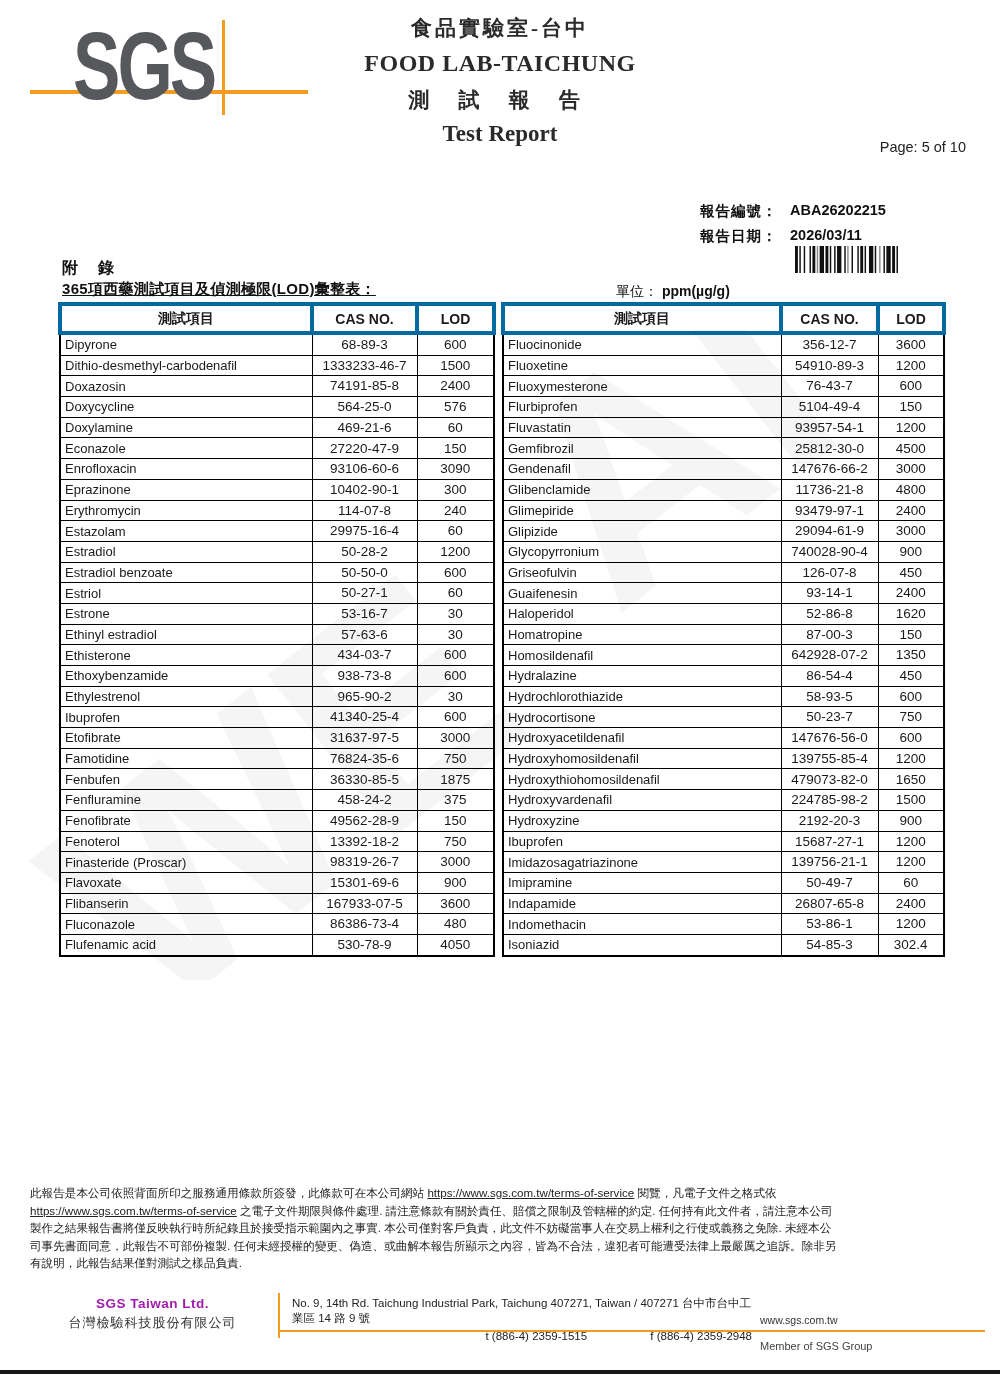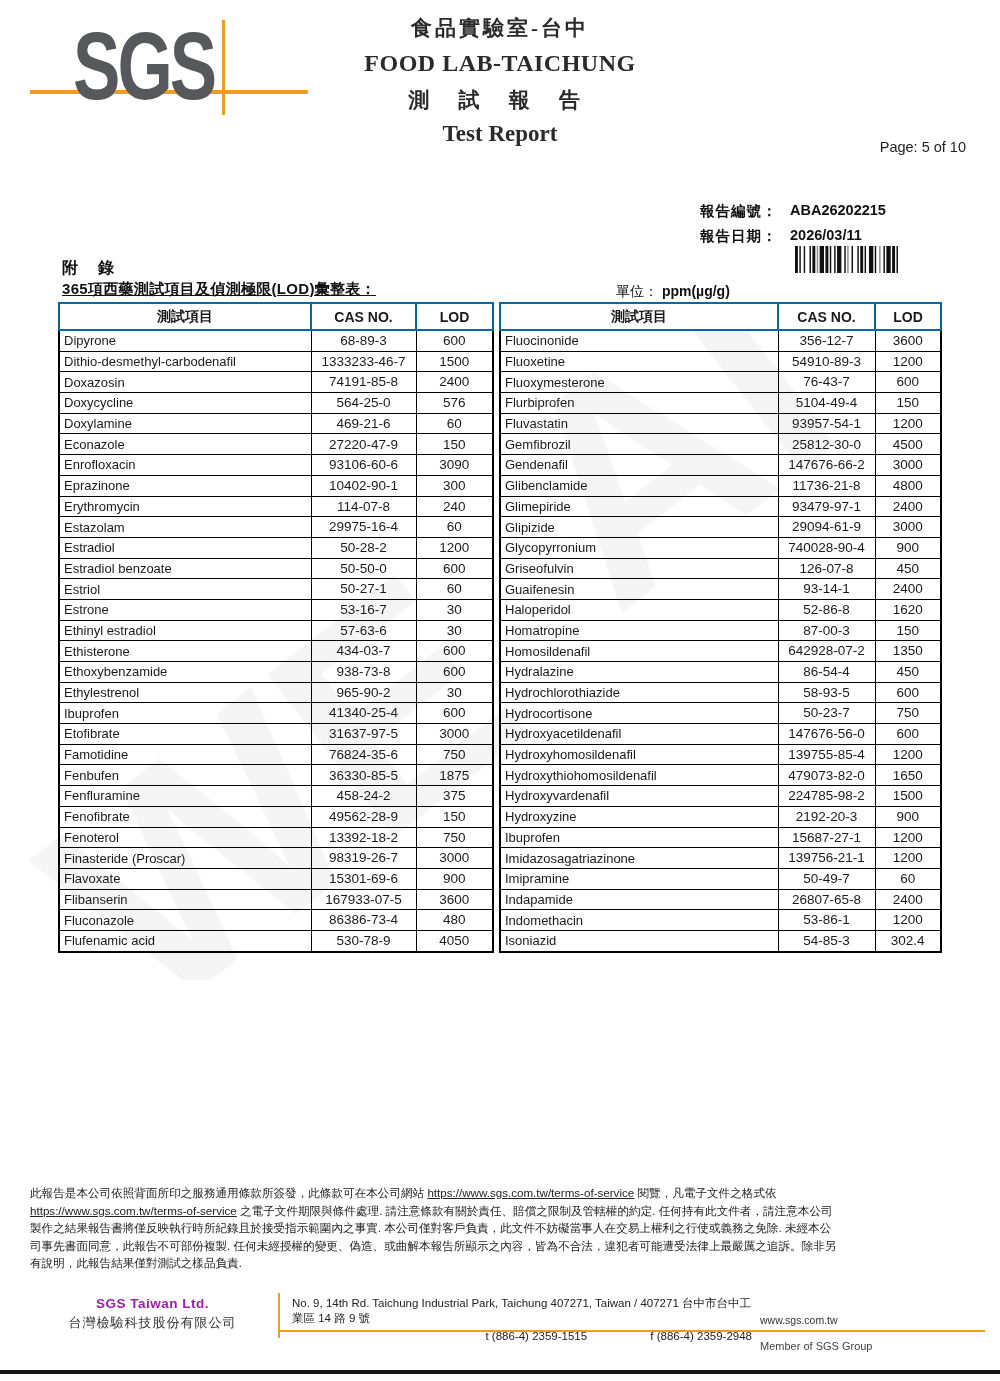--- a/index.html
+++ b/index.html
@@ -37,21 +37,21 @@
   .appendix-label{position:absolute;left:62px;top:258px;font-size:16px;font-weight:700;
                   letter-spacing:2px;color:#111;}
   .table-title{position:absolute;left:62px;top:280px;font-size:15px;font-weight:700;color:#111;
                text-decoration:underline;letter-spacing:0.3px;}
   .unit{position:absolute;left:616px;top:283px;font-size:14px;color:#111;}
   .unit b{font-weight:700;}
 
   
   .tables{position:absolute;left:58px;top:302px;display:flex;gap:5px;}
   table.lod{border-collapse:collapse;table-layout:fixed;background:transparent;}
-  table.lod th{border:2px solid #0369a1;font-size:14px;font-weight:700;height:25px;
+  table.lod th{border:4px solid #0369a1;font-size:14px;font-weight:700;height:25px;
                padding:0;text-align:center;}
   table.lod td{border:1.5px solid #000;font-size:13px;height:19.7px;padding:0;line-height:1;
                overflow:hidden;white-space:nowrap;}
   table.lod td.c-name{text-align:left;padding-left:4px;}
   table.lod td.c-num{text-align:center;font-size:13.5px;}
   table.lod{border:2px solid #000;}
   .tbl-left col.c1{width:252px;} .tbl-left col.c2{width:105px;} .tbl-left col.c3{width:77px;}
   .tbl-right col.c1{width:278px;} .tbl-right col.c2{width:97px;} .tbl-right col.c3{width:66px;}
 
   

